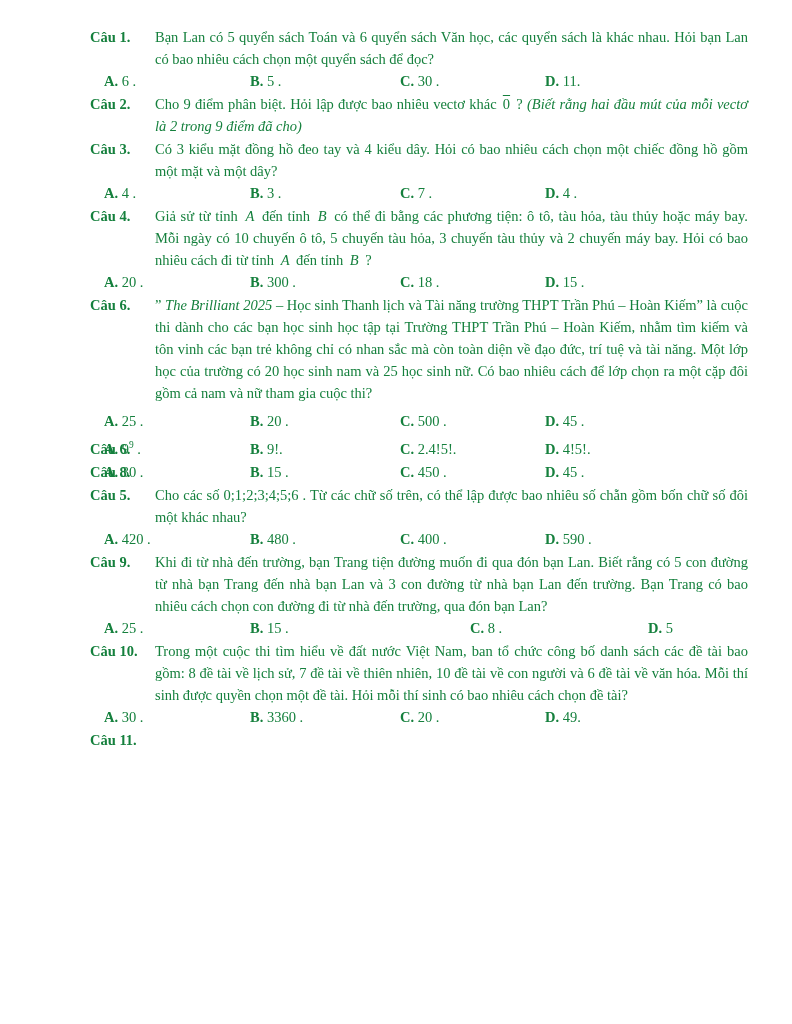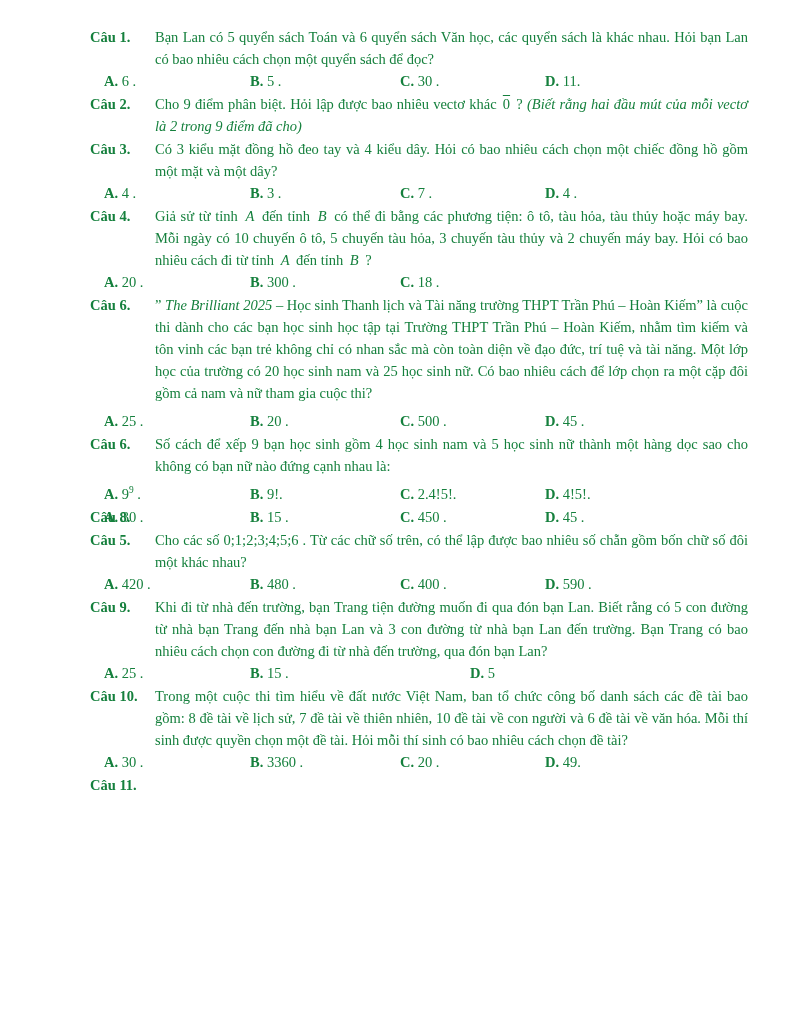--- a/index.html
+++ b/index.html
@@ -76,35 +76,35 @@
           <span class="option"><span class="opt-key">D.</span> <span>4 .</span></span>
         </div>
       </div>
       <div class="question">
         <span class="q-label">Câu 4.</span>
         <div class="q-body"><span>Giả sử từ tỉnh </span><span class="mv">A</span><span> đến tỉnh </span><span class="mv">B</span><span> có thể đi bằng các phương tiện: ô tô, tàu hỏa, tàu thủy hoặc máy bay. Mỗi ngày có 10 chuyến ô tô, 5 chuyến tàu hỏa, 3 chuyến tàu thủy và 2 chuyến máy bay. Hỏi có bao nhiêu cách đi từ tỉnh </span><span class="mv">A</span><span> đến tỉnh </span><span class="mv">B</span><span> ?</span></div>
         <div class="options opts-normal">
           <span class="option"><span class="opt-key">A.</span> <span>20 .</span></span>
           <span class="option"><span class="opt-key">B.</span> <span>300 .</span></span>
           <span class="option"><span class="opt-key">C.</span> <span>18 .</span></span>
+          <span class="option"><span class="opt-key">D.</span> <span>15 .</span></span>
         </div>
       </div>
       <div class="question">
         <span class="q-label">Câu 6.</span>
         <div class="q-body"><span>” </span><span class="it">The Brilliant 2025</span><span> – Học sinh Thanh lịch và Tài năng trường THPT Trần Phú – Hoàn Kiếm” là cuộc thi dành cho các bạn học sinh học tập tại Trường THPT Trần Phú – Hoàn Kiếm, nhằm tìm kiếm và tôn vinh các bạn trẻ không chỉ có nhan sắc mà còn toàn diện về đạo đức, trí tuệ và tài năng. Một lớp học của trường có 20 học sinh nam và 25 học sinh nữ. Có bao nhiêu cách để lớp chọn ra một cặp đôi gồm cả nam và nữ tham gia cuộc thi?</span></div>
         <div class="options opts-normal gap">
           <span class="option"><span class="opt-key">A.</span> <span>25 .</span></span>
           <span class="option"><span class="opt-key">B.</span> <span>20 .</span></span>
           <span class="option"><span class="opt-key">C.</span> <span>500 .</span></span>
           <span class="option"><span class="opt-key">D.</span> <span>45 .</span></span>
         </div>
       </div>
       <div class="question">
         <span class="q-label">Câu 6.</span>
-        <div class="q-body"><span>Số cách để xếp 9 bạn học sinh gồm 4 học sinh nam và 5 học sinh nữ thành một hàng dọc sao cho không có bạn nữ nào đứng cạnh nhau là:</span></div>
         <div class="options opts-normal gap">
           <span class="option"><span class="opt-key">A.</span> <span>9</span><span class="sup">9</span><span> .</span></span>
           <span class="option"><span class="opt-key">B.</span> <span>9!.</span></span>
           <span class="option"><span class="opt-key">C.</span> <span>2.4!5!.</span></span>
           <span class="option"><span class="opt-key">D.</span> <span>4!5!.</span></span>
         </div>
       </div>
       <div class="question">
         <span class="q-label">Câu 8.</span>
         <div class="options opts-normal">
@@ -123,20 +123,21 @@
           <span class="option"><span class="opt-key">C.</span> <span>400 .</span></span>
           <span class="option"><span class="opt-key">D.</span> <span>590 .</span></span>
         </div>
       </div>
       <div class="question">
         <span class="q-label">Câu 9.</span>
         <div class="q-body"><span>Khi đi từ nhà đến trường, bạn Trang tiện đường muốn đi qua đón bạn Lan. Biết rằng có 5 con đường từ nhà bạn Trang đến nhà bạn Lan và 3 con đường từ nhà bạn Lan đến trường. Bạn Trang có bao nhiêu cách chọn con đường đi từ nhà đến trường, qua đón bạn Lan?</span></div>
         <div class="options opts-wide">
           <span class="option"><span class="opt-key">A.</span> <span>25 .</span></span>
           <span class="option"><span class="opt-key">B.</span> <span>15 .</span></span>
+          <span class="option"><span class="opt-key">C.</span> <span>8 .</span></span>
           <span class="option"><span class="opt-key">D.</span> <span>5</span></span>
         </div>
       </div>
       <div class="question">
         <span class="q-label">Câu 10.</span>
         <div class="q-body"><span>Trong một cuộc thi tìm hiểu về đất nước Việt Nam, ban tổ chức công bố danh sách các đề tài bao gồm: 8 đề tài về lịch sử, 7 đề tài về thiên nhiên, 10 đề tài về con người và 6 đề tài về văn hóa. Mỗi thí sinh được quyền chọn một đề tài. Hỏi mỗi thí sinh có bao nhiêu cách chọn đề tài?</span></div>
         <div class="options opts-normal">
           <span class="option"><span class="opt-key">A.</span> <span>30 .</span></span>
           <span class="option"><span class="opt-key">B.</span> <span>3360 .</span></span>
           <span class="option"><span class="opt-key">C.</span> <span>20 .</span></span>

